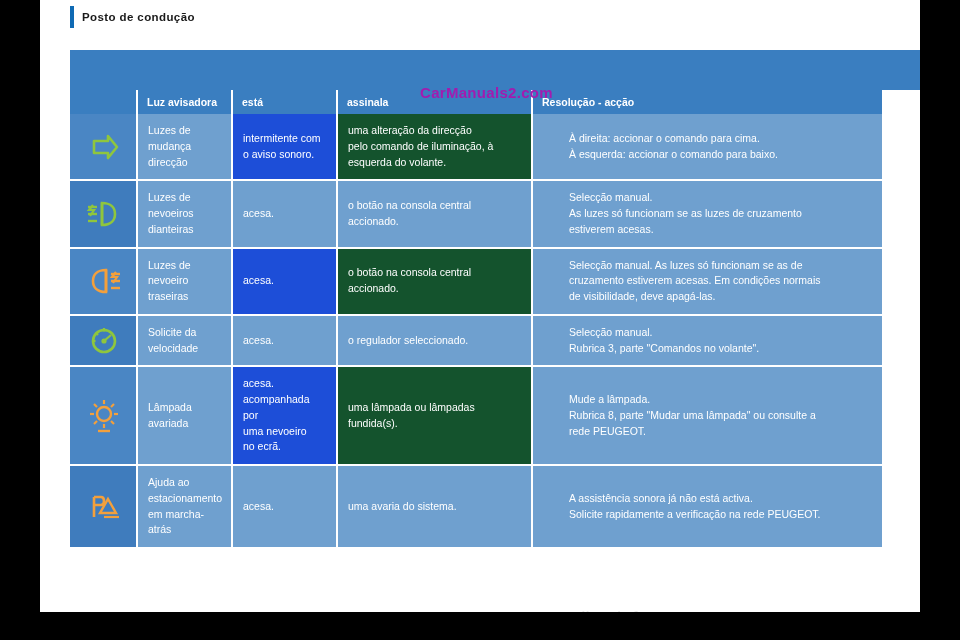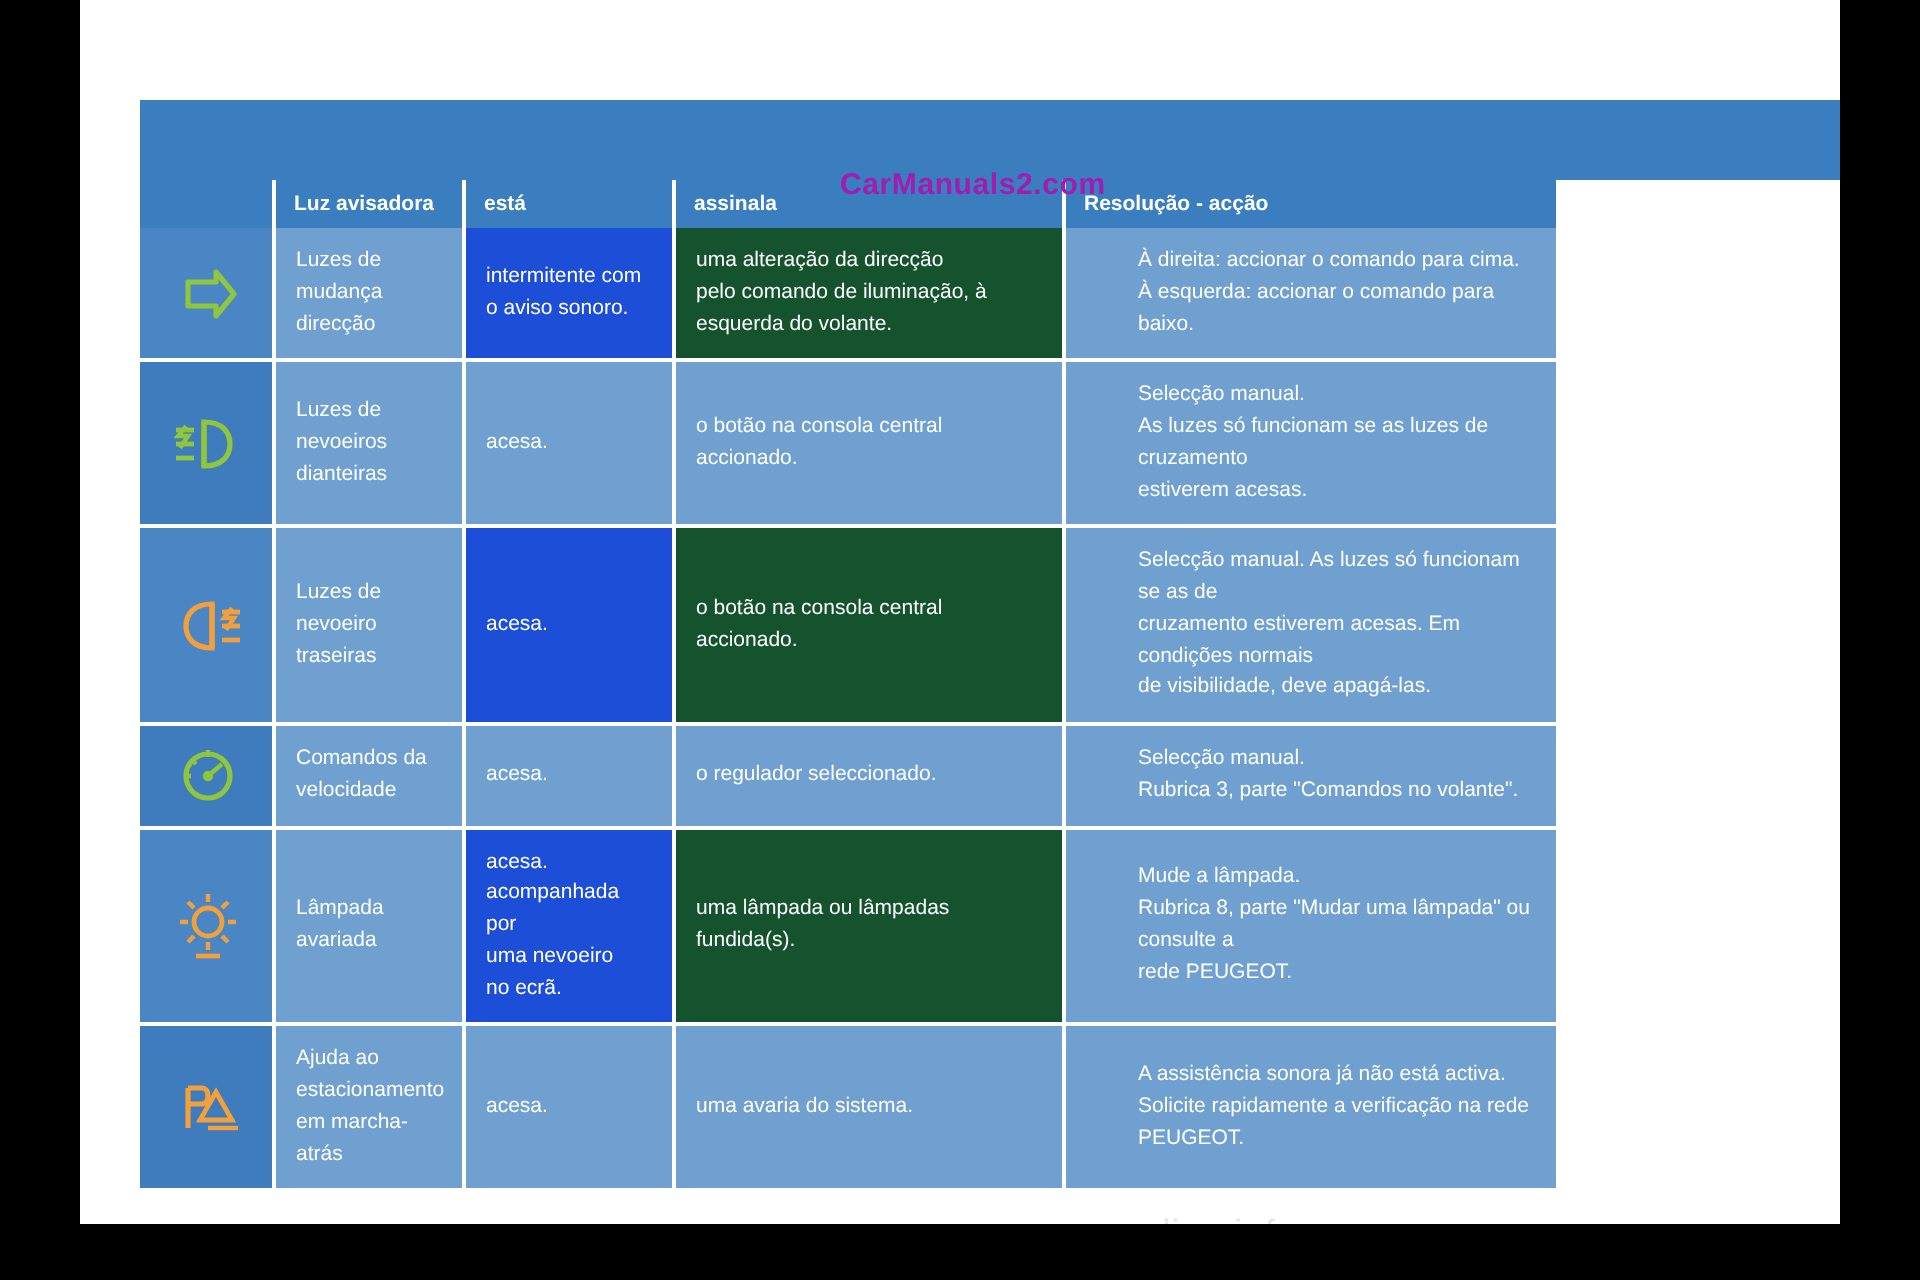--- a/index.html
+++ b/index.html
@@ -56,21 +56,21 @@
     font-size:15px;
     color:#a21caf;
     font-weight:bold;
     letter-spacing:0.3px;
     z-index:6;
     pointer-events:none;
   }
   table.tbl{
     position:absolute;
     left:30px;top:90px;
-    width:708px;
+    width:812px;
     border-collapse:collapse;
     table-layout:fixed;
   }
   table.tbl th{
     background:#3a7ec0;
     color:#ffffff;
     font-size:10.5px;
     font-weight:bold;
     text-align:left;
     padding:5px 9px;
@@ -112,20 +112,24 @@
   }
   .pline{line-height:1.5;}
 </style>
 </head>
 <body>
 
 <div class="page">
 
   <div class="page-number">34</div>
 
+  <div class="header">
+    <div class="header-bar"></div>
+    <div class="header-title">Posto de condução</div>
+  </div>
 
   <div class="blue-band"></div>
 
   <div class="watermark">CarManuals2.com</div>
 
   <table class="tbl">
     <colgroup>
       <col style="width:67px">
         <col style="width:95px">
         <col style="width:105px">
@@ -242,21 +246,21 @@
               <circle cx="20" cy="20" r="11" fill="none" stroke="#8fc63d" stroke-width="2.6"></circle>
               <circle cx="20" cy="20" r="2.6" fill="#8fc63d"></circle>
               <line x1="20" y1="20" x2="27" y2="14" stroke="#8fc63d" stroke-width="2.2"></line>
               <line x1="20" y1="7" x2="20" y2="10.5" stroke="#8fc63d" stroke-width="2.2"></line>
               <line x1="8" y1="20" x2="11.5" y2="20" stroke="#8fc63d" stroke-width="2.2"></line>
               <line x1="11.5" y1="11.5" x2="14" y2="14" stroke="#8fc63d" stroke-width="2.2"></line>
             </svg>
           </div>
         </td>
         <td class="c-name">
-          <div class="pline">Comandos da</div>
+          <div class="pline">Solicite da</div>
           <div class="pline">velocidade</div>
         </td>
         <td class="c-state">
           <div class="pline">acesa.</div>
         </td>
         <td class="c-signal">
           <div class="pline">o regulador seleccionado.</div>
         </td>
         <td class="c-res">
           <div class="pline">Selecção manual.</div>

